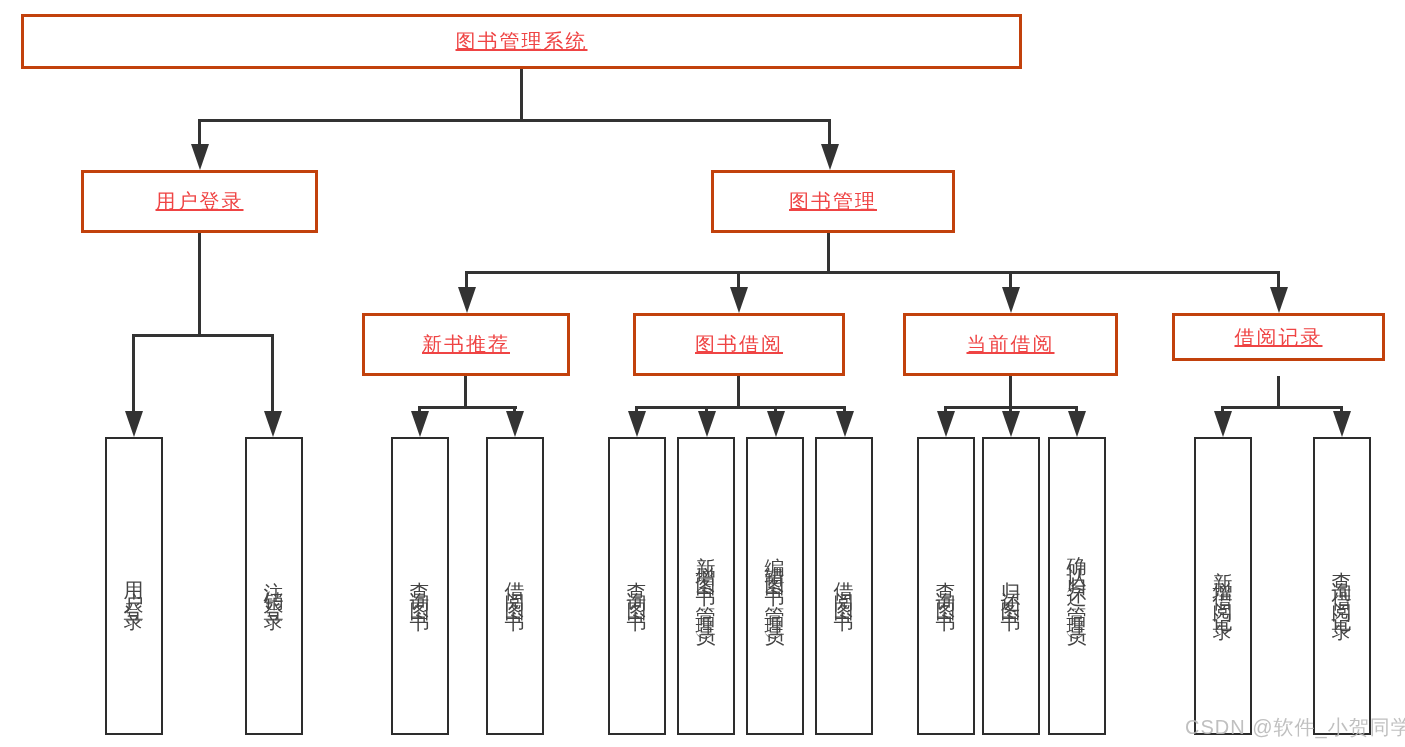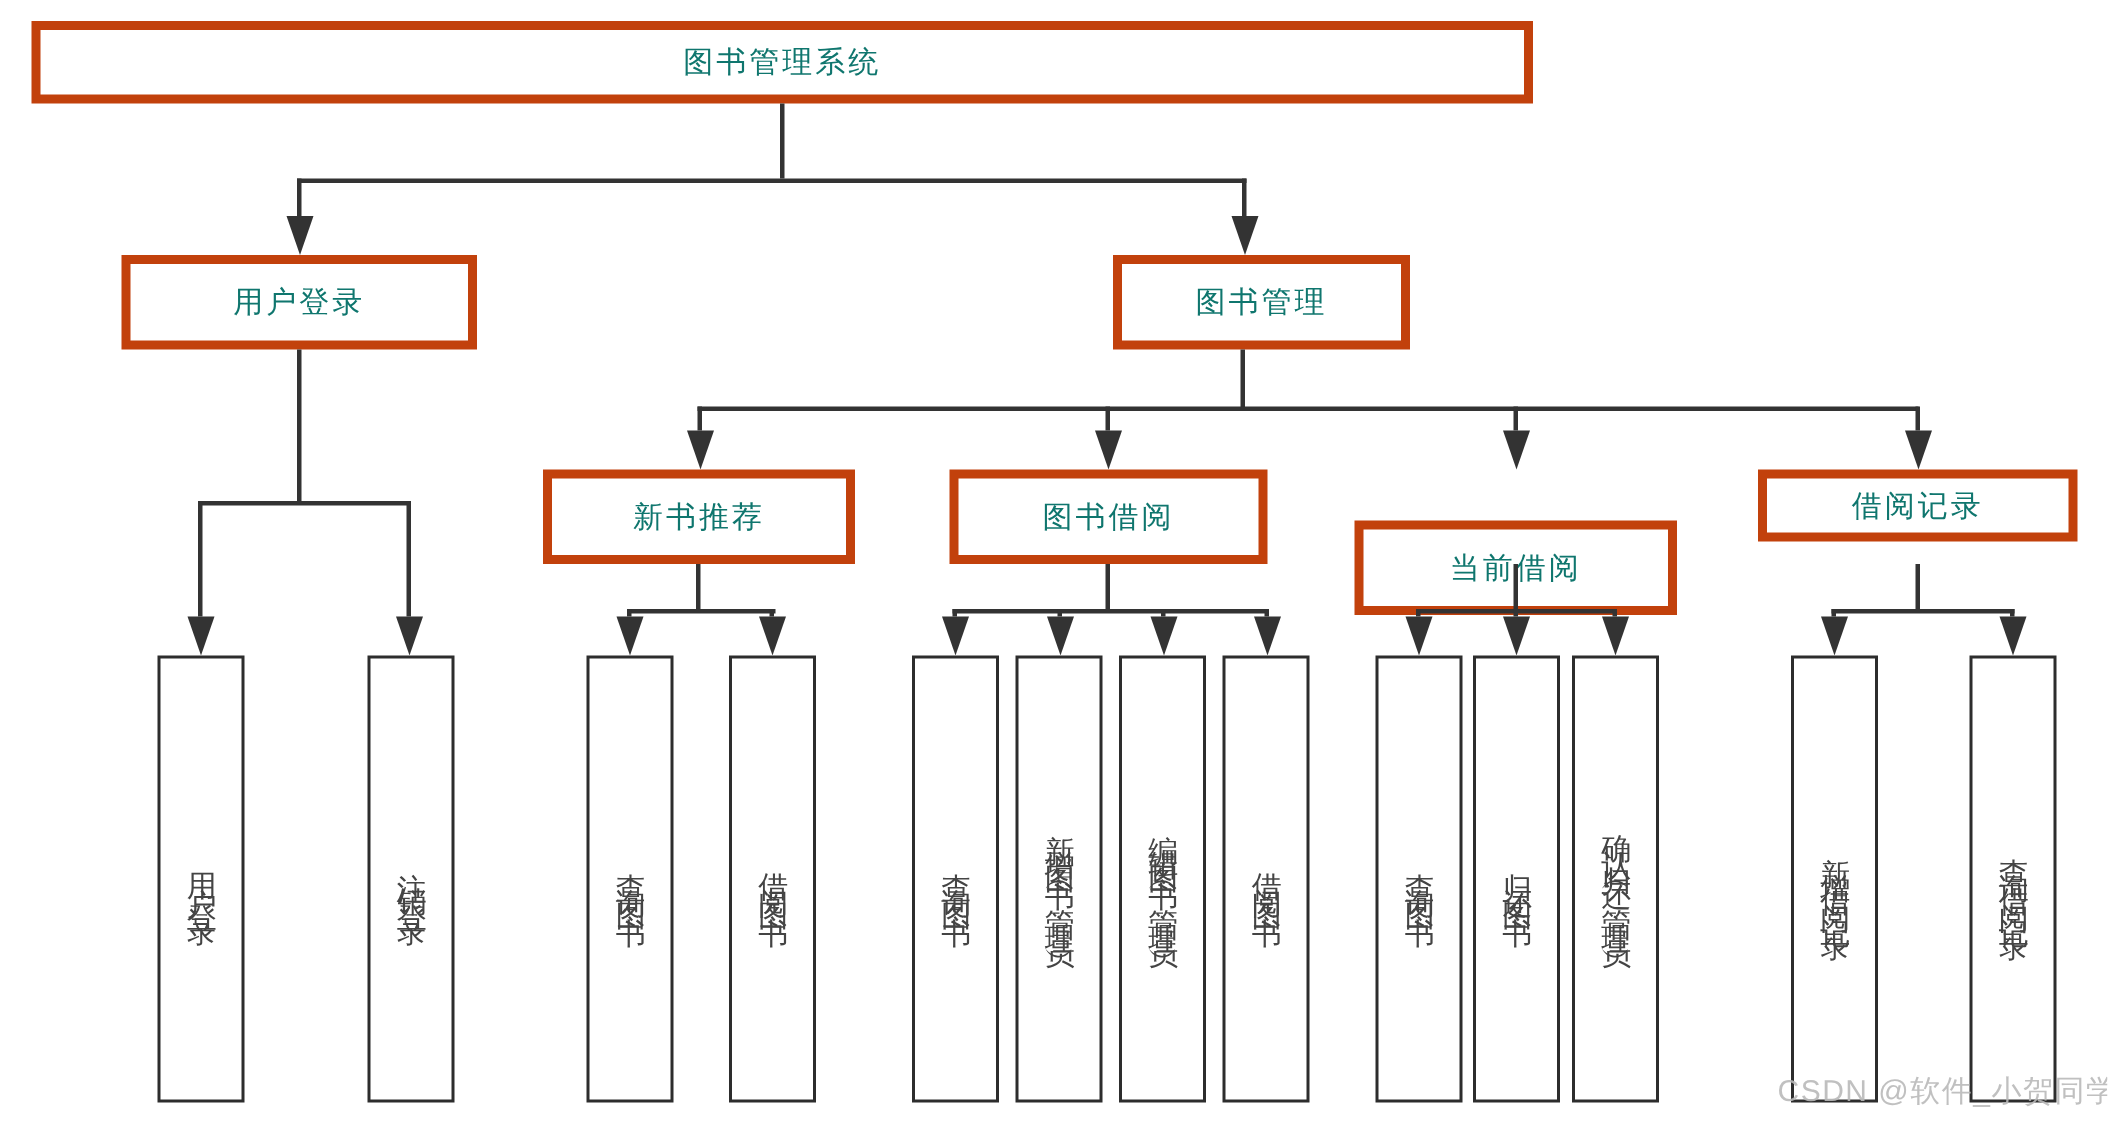--- a/index.html
+++ b/index.html
@@ -10,28 +10,29 @@
     position: relative;
     width: 1405px;
     height: 747px;
     background: #ffffff;
     overflow: hidden;
   }
 
   
   .node {
     position: absolute;
-    border: 6px solid #c2410c;
+    border: 3px solid #c2410c;
     background: #ffffff;
     display: flex;
     align-items: center;
     justify-content: center;
     font-size: 20px;
     letter-spacing: 2px;
-    color: #0f766e;
+    color: #ef4444;
+    text-decoration: underline;
   }
 
   
   .leaf {
     position: absolute;
     top: 437px;
     width: 58px;
     height: 298px;
     border: 2px solid #2d2d2d;
     background: #ffffff;
@@ -77,37 +78,37 @@
 <div class="canvas">
 
   <div class="node" style="left:21px; top:14px; width:1001px; height:55px;">图书管理系统</div>
 
   <div class="vline" style="left:520px; top:69px; height:50px;"></div>
   <div class="hline" style="left:198px; top:119px; width:633px;"></div>
   <div class="arrow" style="left:198px; top:119px; height:25px;"></div>
   <div class="arrow" style="left:828px; top:119px; height:25px;"></div>
 
   <div class="node" style="left:81px; top:170px; width:237px; height:63px;">用户登录</div>
-  <div class="node" style="left:742px; top:170px; width:198px; height:63px;">图书管理</div>
+  <div class="node" style="left:711px; top:170px; width:244px; height:63px;">图书管理</div>
 
   <div class="vline" style="left:198px; top:233px; height:102px;"></div>
   <div class="hline" style="left:132px; top:334px; width:142px;"></div>
   <div class="arrow" style="left:132px; top:334px; height:77px;"></div>
   <div class="arrow" style="left:271px; top:334px; height:77px;"></div>
 
   <div class="vline" style="left:827px; top:233px; height:40px;"></div>
   <div class="hline" style="left:465px; top:271px; width:814px;"></div>
   <div class="arrow" style="left:465px; top:271px; height:16px;"></div>
   <div class="arrow" style="left:737px; top:271px; height:16px;"></div>
   <div class="arrow" style="left:1009px; top:271px; height:16px;"></div>
   <div class="arrow" style="left:1277px; top:271px; height:16px;"></div>
 
   <div class="node" style="left:633px; top:313px; width:212px; height:63px;">图书借阅</div>
   <div class="node" style="left:362px; top:313px; width:208px; height:63px;">新书推荐</div>
-  <div class="node" style="left:903px; top:313px; width:215px; height:63px;margin-top:34px;">当前借阅</div>
+  <div class="node" style="left:903px; top:313px; width:215px; height:63px;">当前借阅</div>
   <div class="node" style="left:1172px; top:313px; width:213px; height:48px;">借阅记录</div>
 
   <div class="vline" style="left:464px; top:376px; height:31px;"></div>
   <div class="hline" style="left:418px; top:406px; width:99px;"></div>
   <div class="arrow" style="left:418px; top:406px; height:5px;"></div>
   <div class="arrow" style="left:513px; top:406px; height:5px;"></div>
 
   <div class="vline" style="left:737px; top:376px; height:31px;"></div>
   <div class="hline" style="left:635px; top:406px; width:210px;"></div>
   <div class="arrow" style="left:635px; top:406px; height:5px;"></div>

